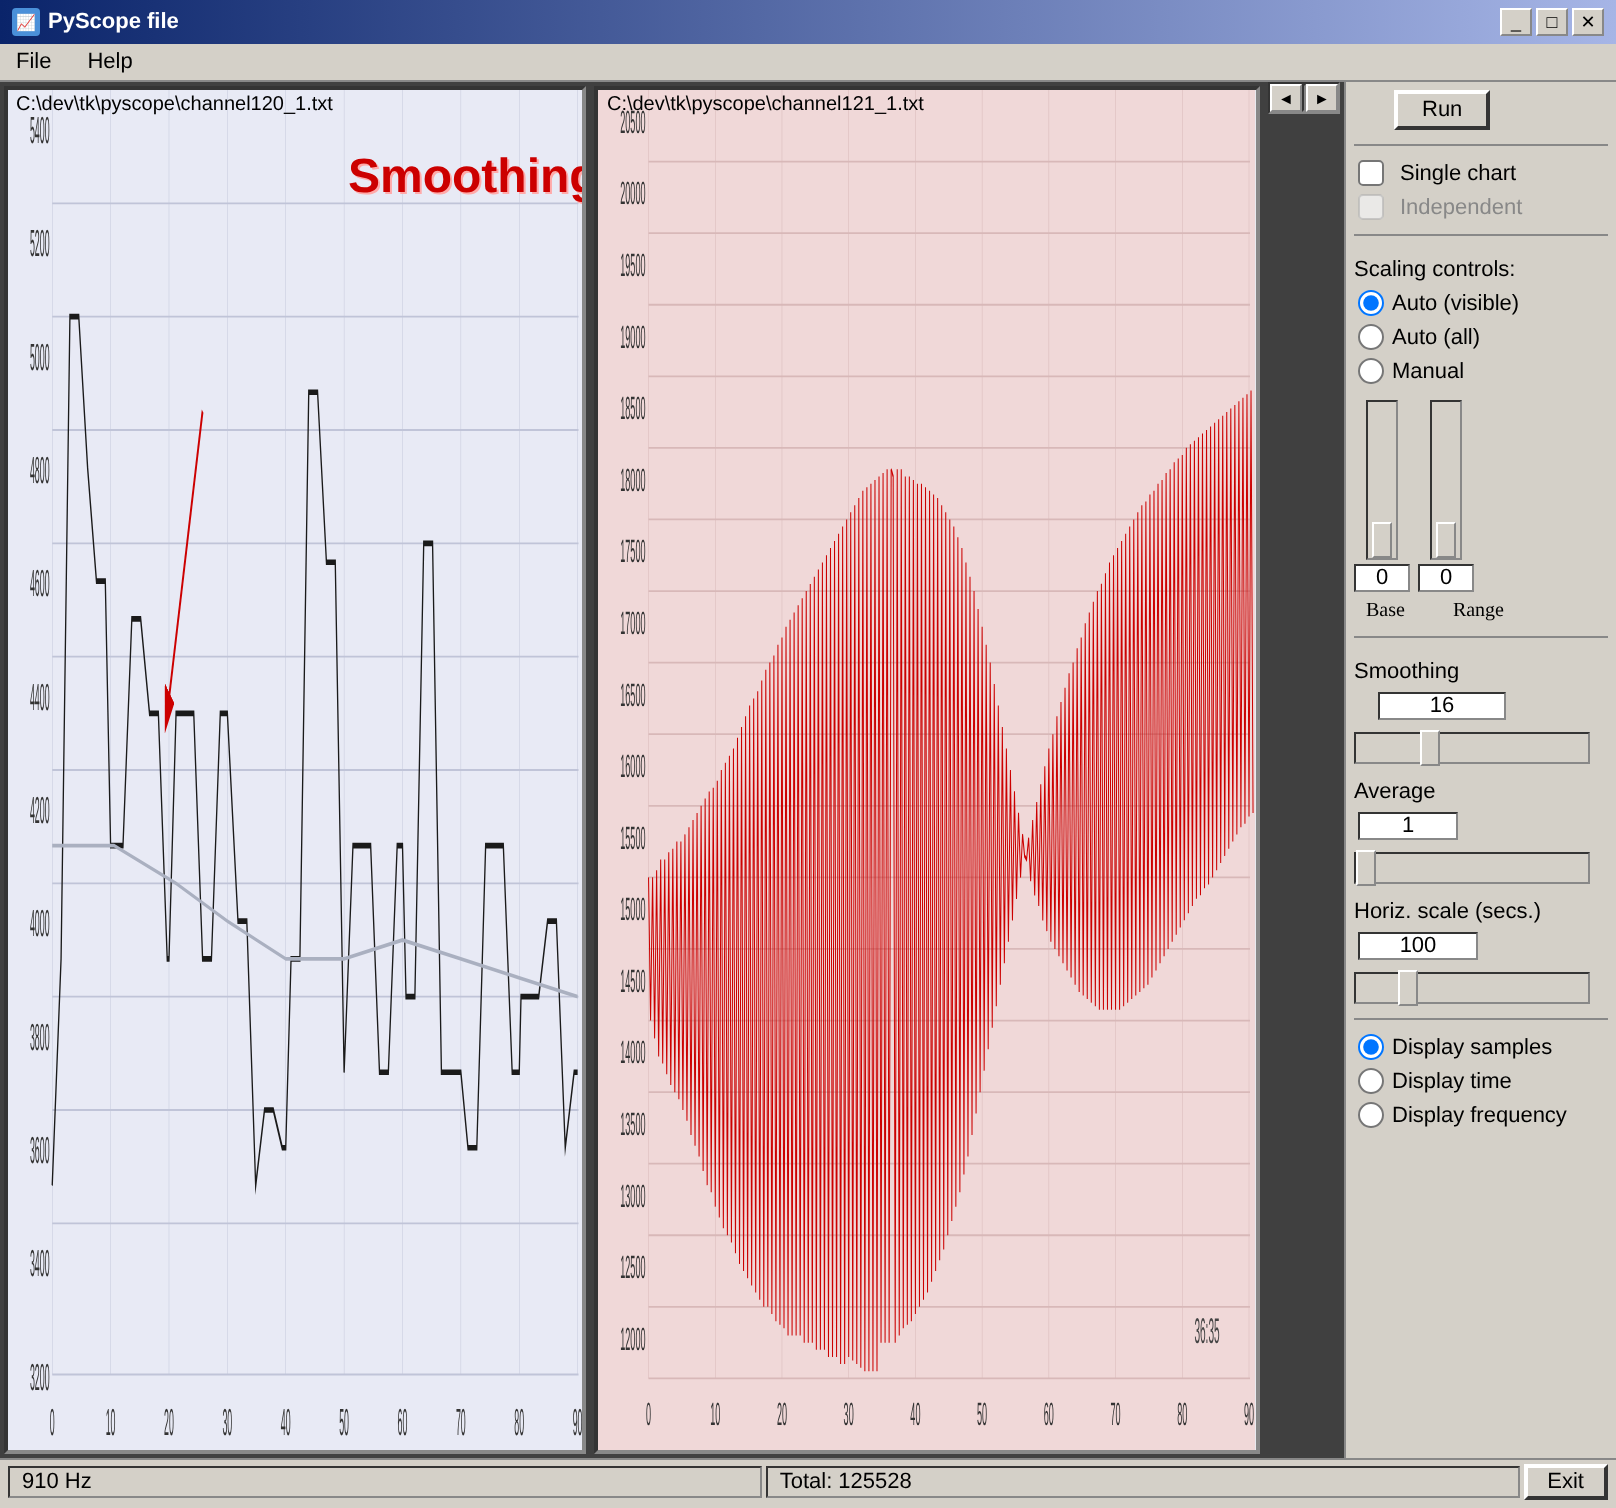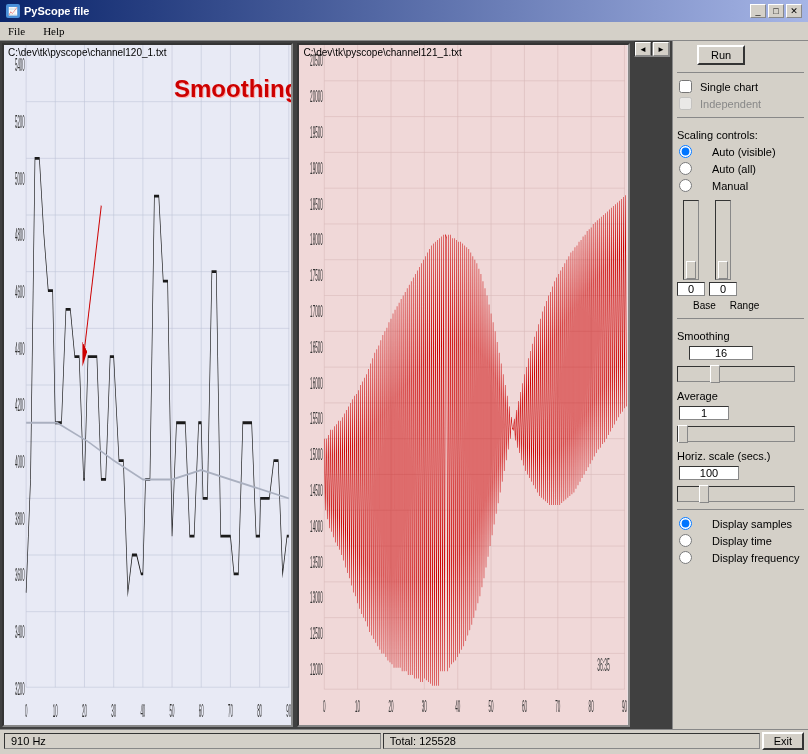--- a/index.html
+++ b/index.html
@@ -57,21 +57,20 @@
       background: #d4d0c8;
       padding: 2px 4px;
       display: flex;
       gap: 10px;
       border-bottom: 1px solid #888;
       font-size: 11px;
     }
     .menubar span {
       padding: 1px 4px;
       cursor: pointer;
-      font-family: Liberation Serif, serif;
     }
     .main-layout {
       display: flex;
       flex-direction: row;
       width: 808px;
       height: calc(754px - 22px - 22px - 22px);
     }
     .charts-area {
       flex: 1;
       display: flex;
@@ -123,30 +122,31 @@
       margin-left: 2px;
     }
     .checkbox-row input[type=checkbox] { margin: 0; }
     .section-label {
       font-size: 11px;
       margin-top: 4px;
     }
     .radio-row {
       display: flex;
       align-items: center;
-      gap: 20px;
+      gap: 4px;
       font-size: 11px;
       margin-left: 2px;
     }
     .radio-row input[type=radio] { margin: 0; }
     .slider-label-row {
       display: flex;
-      gap: 14px;
+      gap: 24px;
       font-size: 10px;
-      margin-left: 16px;
+      margin-left: 6px;
+      font-family: Liberation Serif, serif;
     }
     .win95-slider {
       -webkit-appearance: none;
       appearance: none;
       width: 55px;
       height: 16px;
       background: #d4d0c8;
       border: 1px inset #888;
       outline: none;
       padding: 0;

